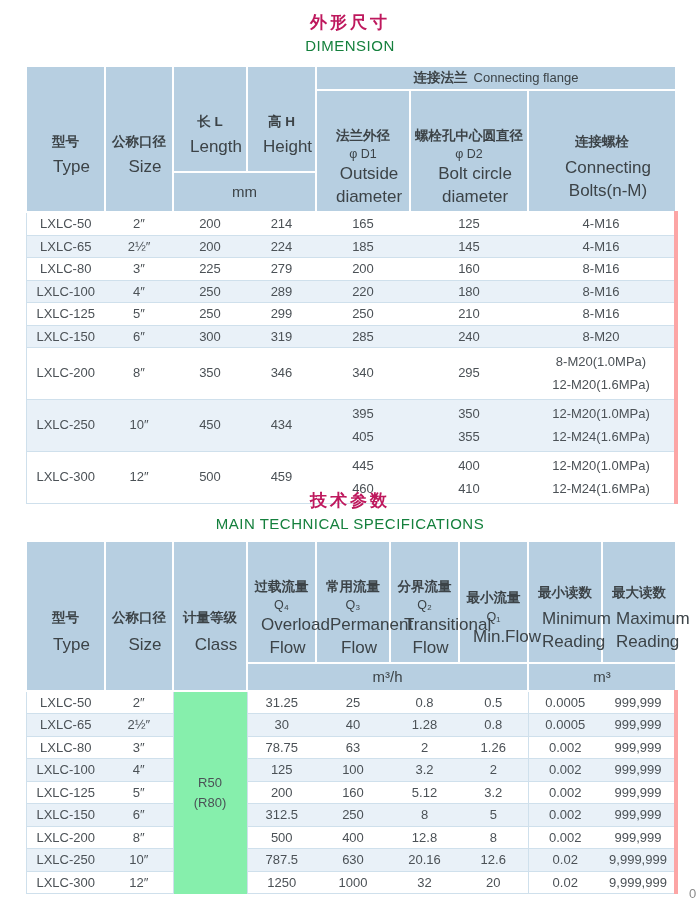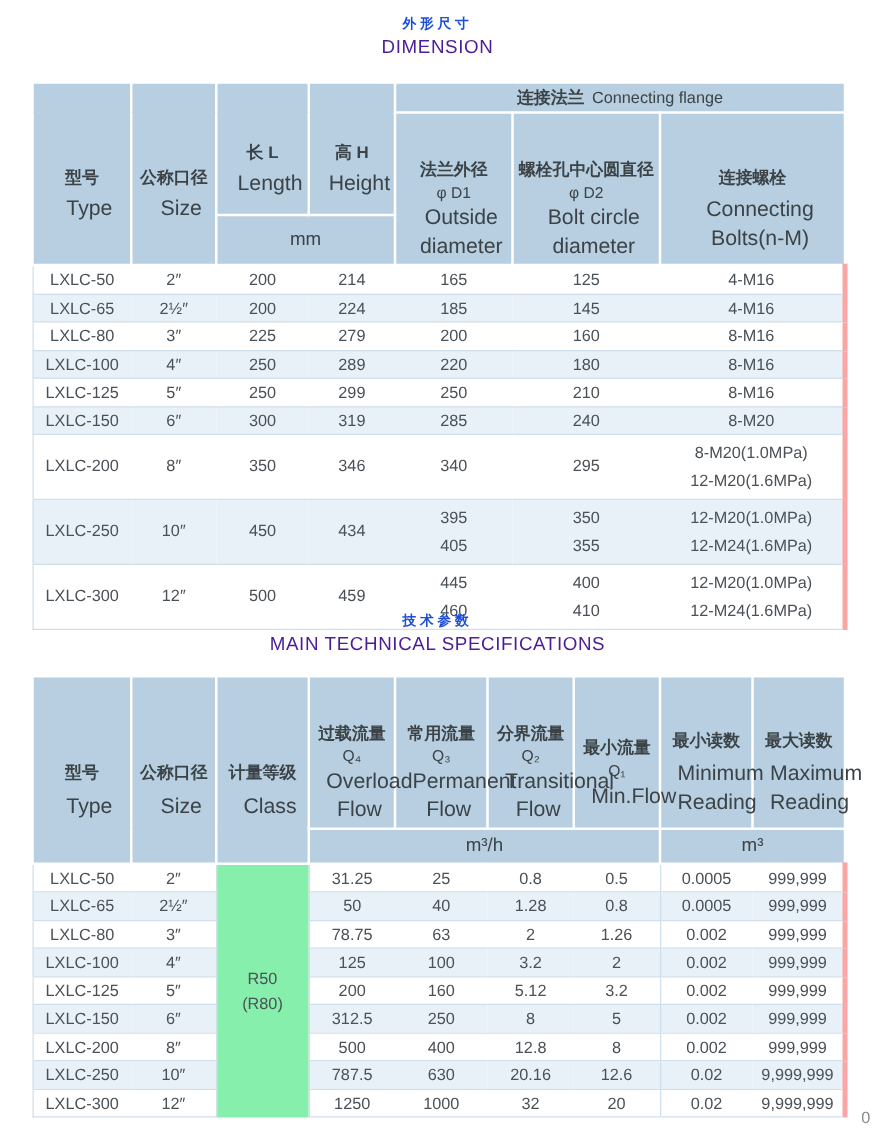--- a/index.html
+++ b/index.html
@@ -3,22 +3,22 @@
 <meta charset="utf-8">
 <style>
   html,body { margin:0; padding:0; }
   body {
     width:700px; height:909px; background:#ffffff;
     font-family:"Liberation Sans", sans-serif;
     position:relative; overflow:hidden;
     color:#474d52;
   }
   .title { position:absolute; left:0; width:700px; text-align:center; }
-  .title .cn { display:block; font-size:11px; font-weight:bold; color:#1d4ed8; letter-spacing:3px; }
-  .title .en { display:block; font-size:15px; color:#4c1d95; letter-spacing:0.5px; margin-top:3px; }
+  .title .cn { display:block; font-size:17px; font-weight:bold; color:#be185d; letter-spacing:3px; }
+  .title .en { display:block; font-size:15px; color:#15803d; letter-spacing:0.5px; margin-top:3px; }
   #title1 { top:11px; }
   #title2 { top:489px; }
 
   table { border-collapse:collapse; table-layout:fixed; width:650px; position:absolute; left:25px; }
   #table1 { top:65px; }
   #table2 { top:540px; }
 
   th {
     background:#b7cfe1; border:2px solid #ffffff;
     font-weight:normal; text-align:center; vertical-align:middle;
@@ -292,21 +292,21 @@
         <td>31.25</td>
         <td>25</td>
         <td>0.8</td>
         <td>0.5</td>
         <td class="bl">0.0005</td>
         <td>999,999</td>
       </tr>
     <tr class="dr alt">
         <td>LXLC-65</td>
         <td>2½″</td>
-        <td>50</td>
+        <td>30</td>
         <td>40</td>
         <td>1.28</td>
         <td>0.8</td>
         <td class="bl">0.0005</td>
         <td>999,999</td>
       </tr>
     <tr class="dr">
         <td>LXLC-80</td>
         <td>3″</td>
         <td>78.75</td>

